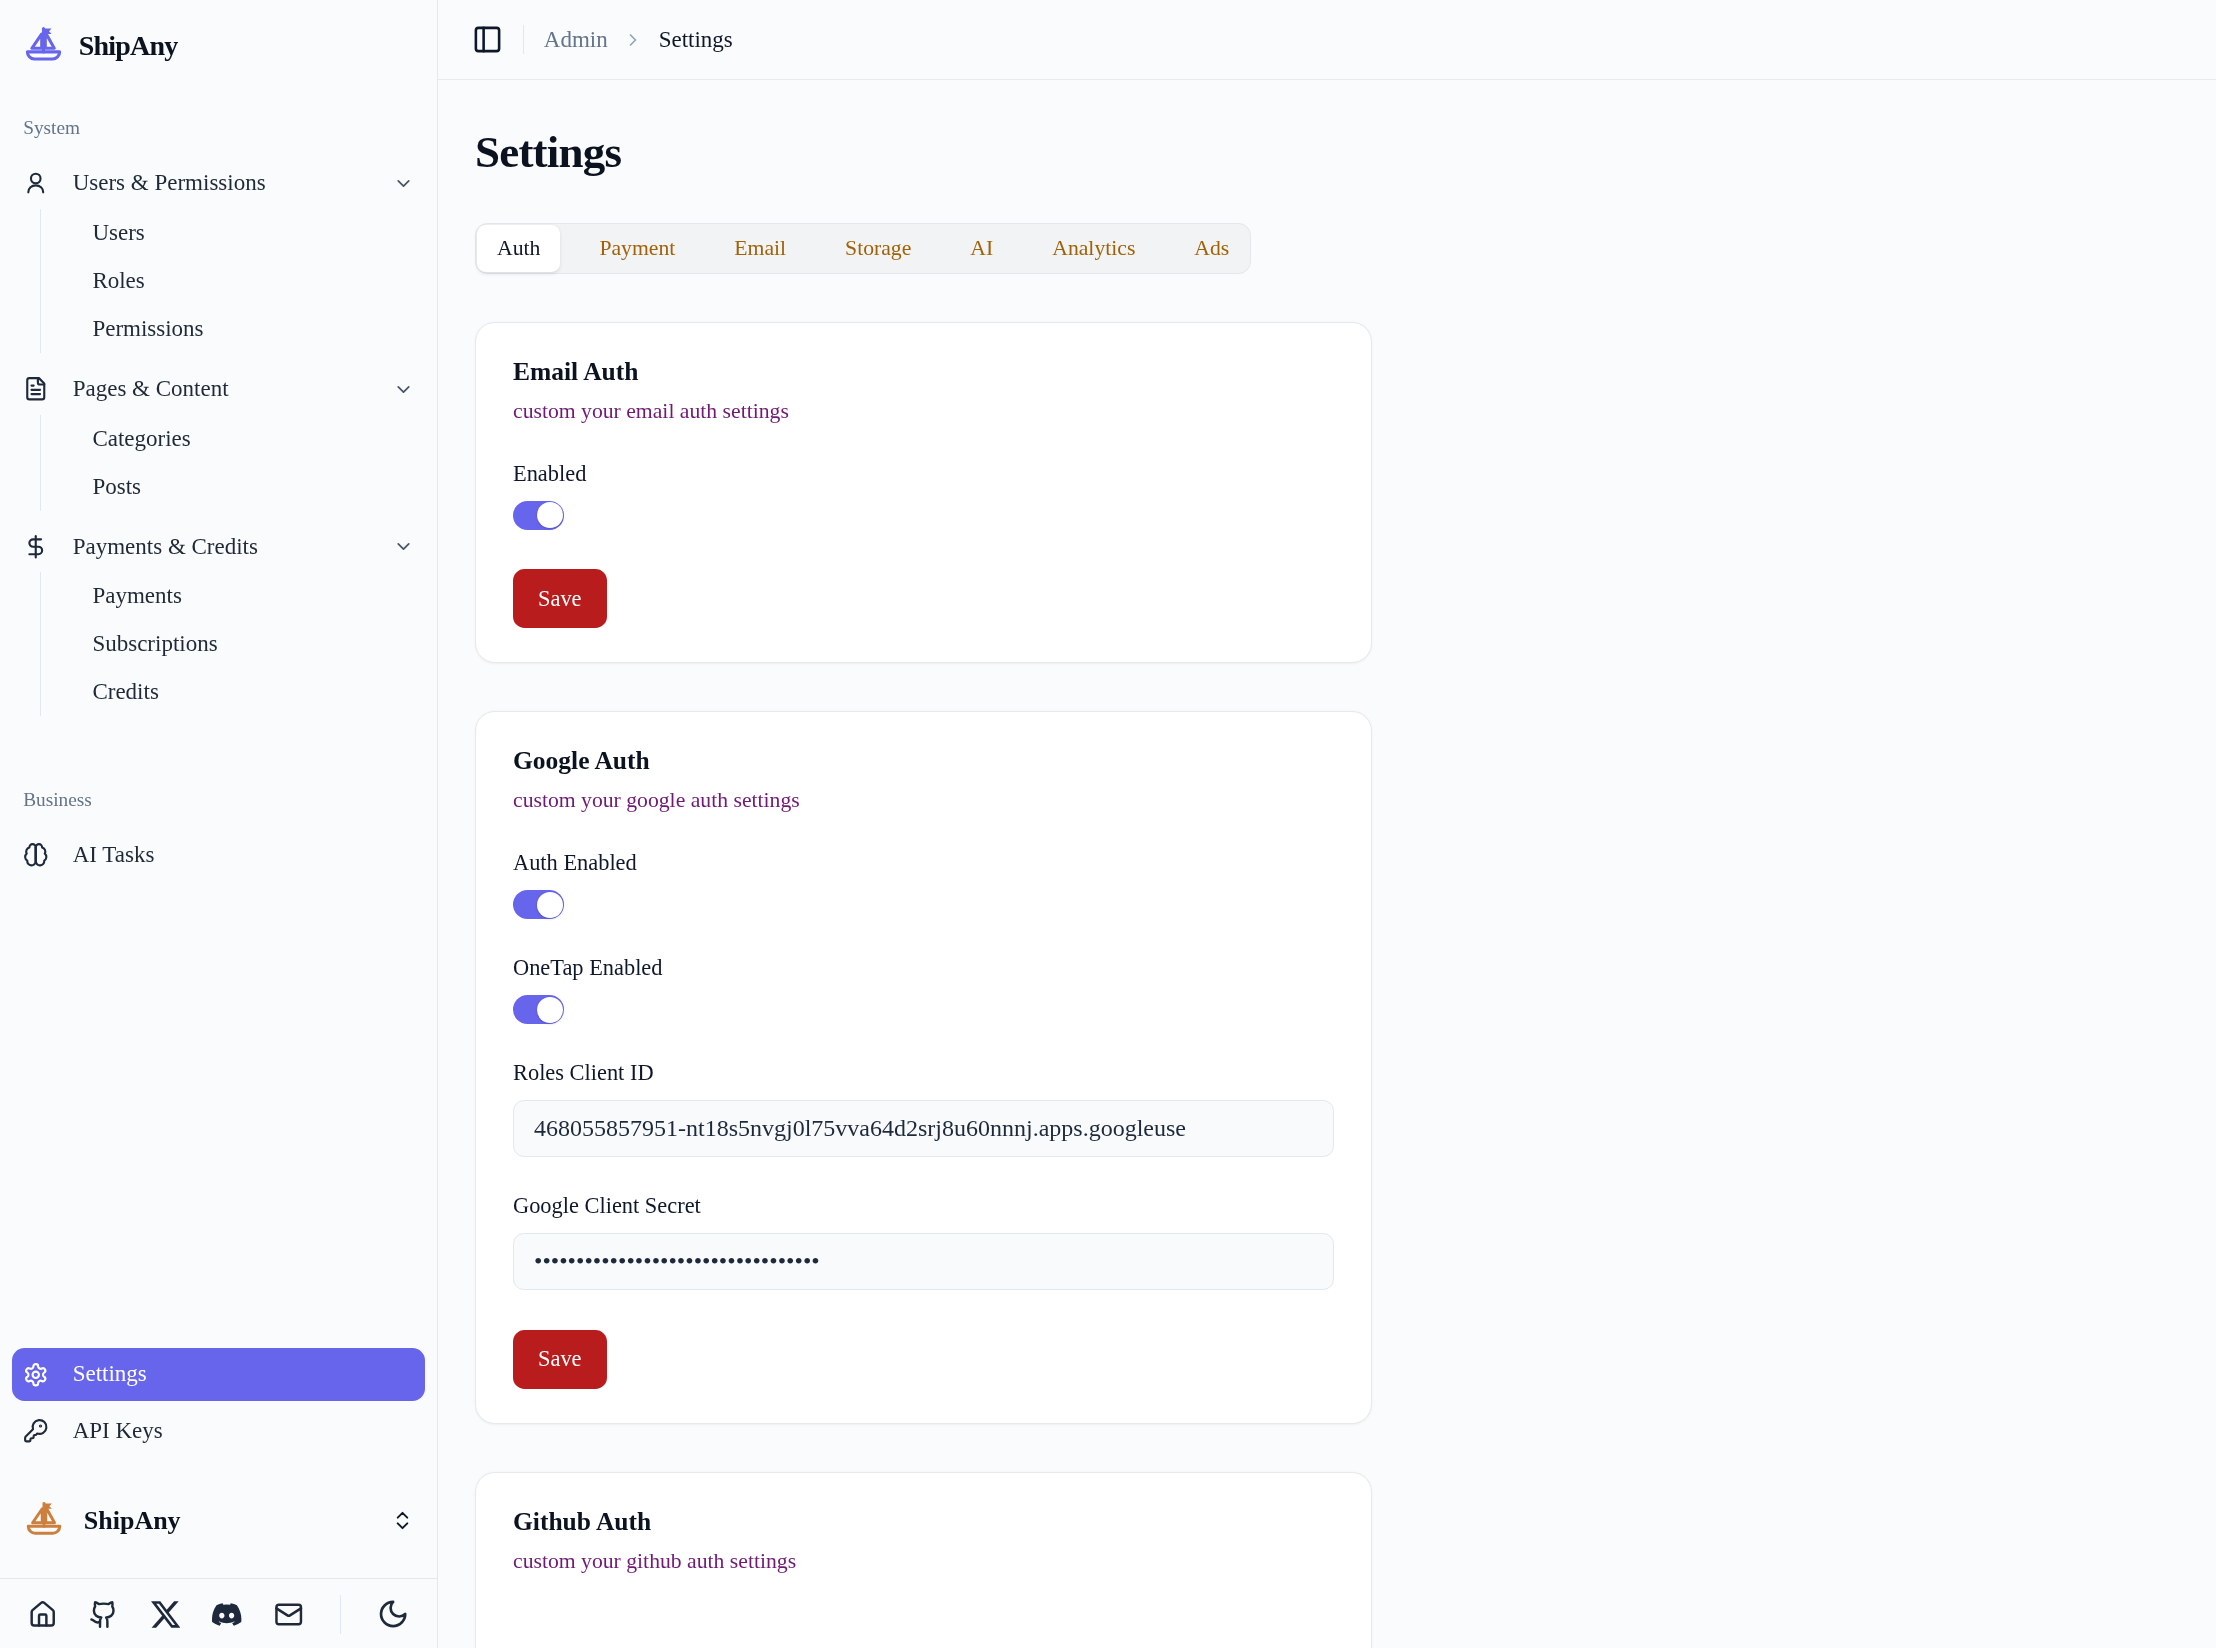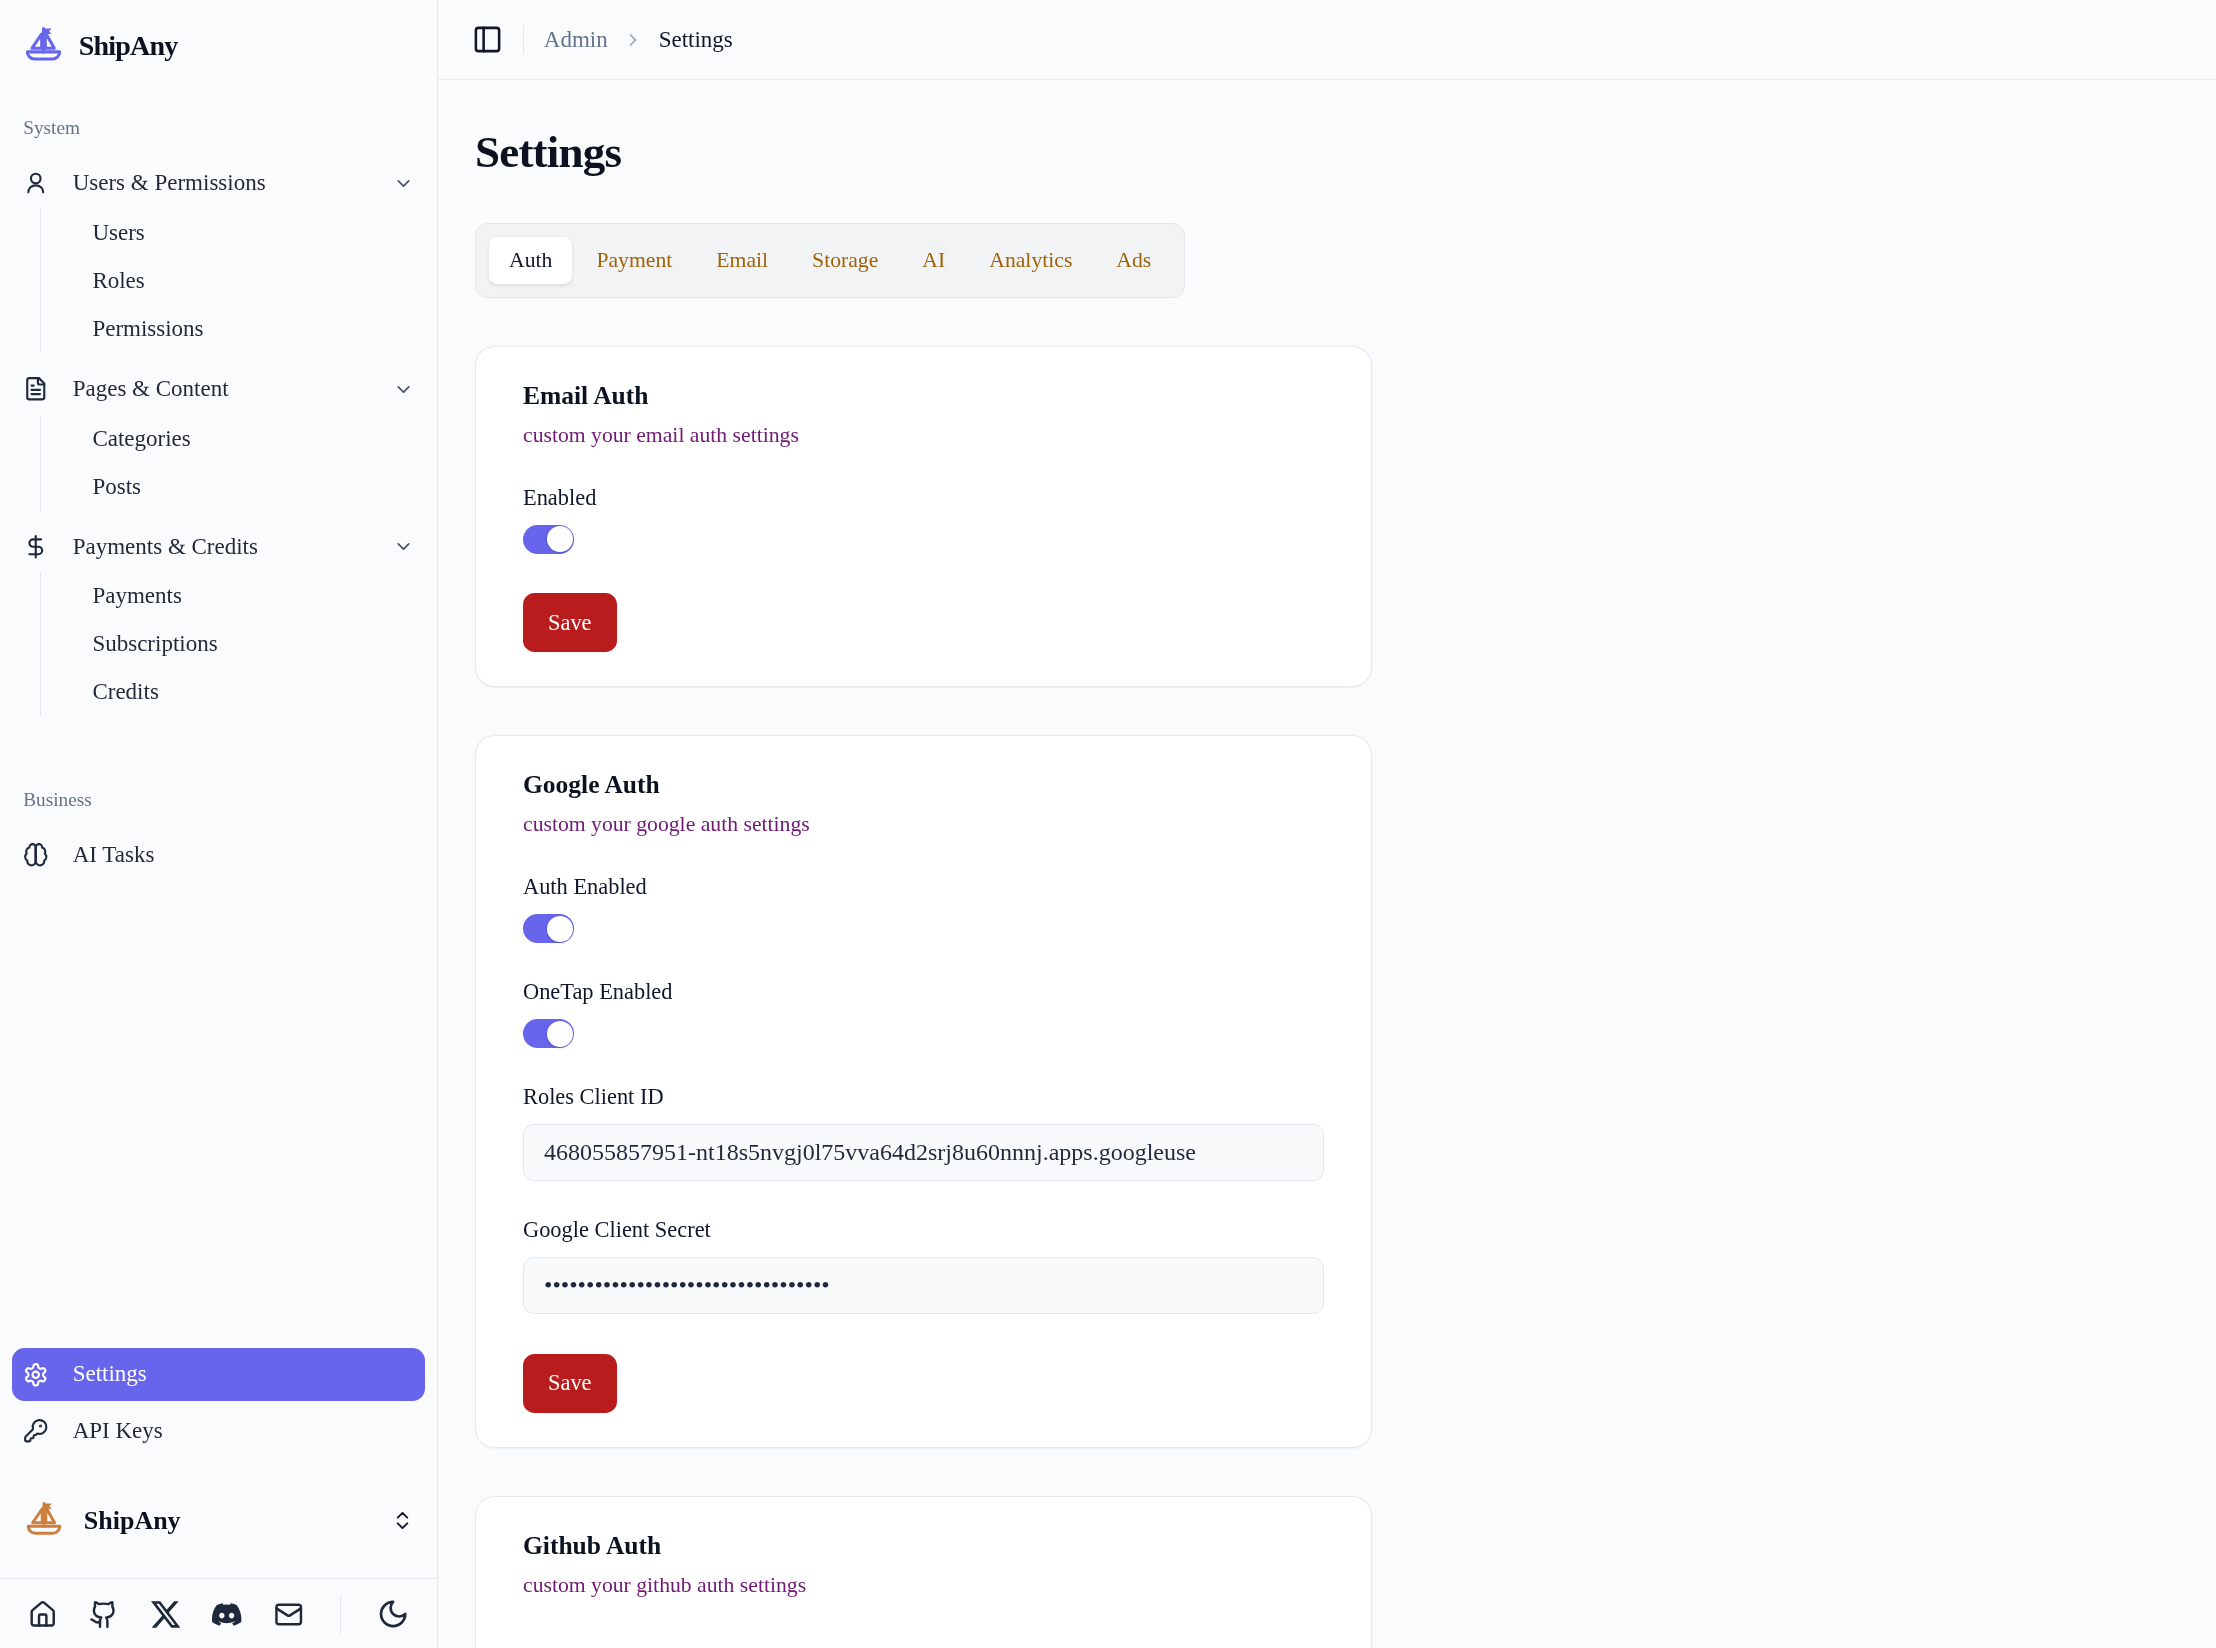--- a/index.html
+++ b/index.html
@@ -71,33 +71,33 @@
   .topbar .vdiv { width: 0.8px; height: 29px; background:#e2e8f0; }
   .crumbs { display:flex; align-items:center; gap: 15.5px; font-size: 23px; }
   .crumb-root { color:#64748b; }
   .crumbs svg { width: 20px; height: 20px; color:#94a3b8; }
   .crumb-current { color:#0f172a; }
 
   .content { padding: 46px 37px; }
   h1.page-title { font-size: 45px; font-weight: bold; color:#0b1220; margin: 0 0 45px; letter-spacing: -0.8px; }
 
   .tabs {
-    display: inline-flex; align-items:center; gap: 4px;
-    background:#f1f3f5; border: 0.8px solid #e4e7eb; border-radius: 12.4px; padding: 13px;
+    display: inline-flex; align-items:center; gap: 19px;
+    background:#f1f3f5; border: 0.8px solid #e4e7eb; border-radius: 12.4px; padding: 1px;
   }
   .tab {
     font-family: inherit; font-size: 21.7px; color:#a16207; background:transparent; border:none;
     padding: 10.8px 20px; border-radius: 8.5px; cursor: pointer;
   }
   .tab.active { background:#ffffff; color:#0f172a; box-shadow: 0 1.5px 3.9px rgba(15,23,42,.10); }
 
   .card {
     width: 897px; background:#ffffff;
     border: 0.8px solid #e7e9ee; border-radius: 20px;
-    padding: 34px 47px; margin-top: 48px;
+    padding: 34px 37px; margin-top: 48px;
     box-shadow: 0 0.8px 2.3px rgba(16,24,40,.05);
   }
   .card h2 { font-size: 25.5px; font-weight: bold; color:#0b1220; margin: 0 0 12.4px; }
   .card .desc { font-size: 21.7px; color:#701a75; margin: 0 0 37px; }
   .field-label { display:block; font-size: 22.4px; color:#0f172a; margin: 0 0 14px; }
 
   .toggle {
     position: relative; width: 51px; height: 29px; border-radius: 14.7px;
     border: none; background:#d7dae0; padding:0; cursor:pointer; display:block; margin-bottom: 36px;
   }

